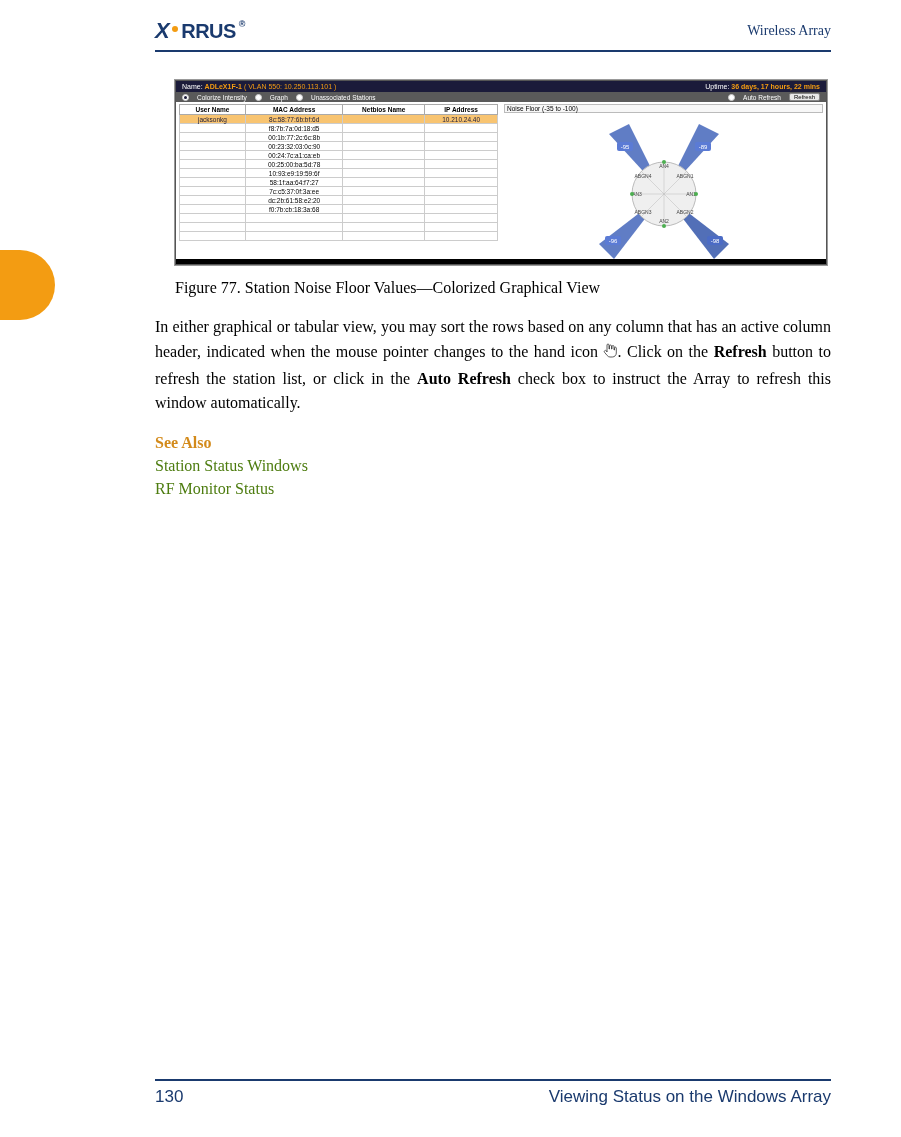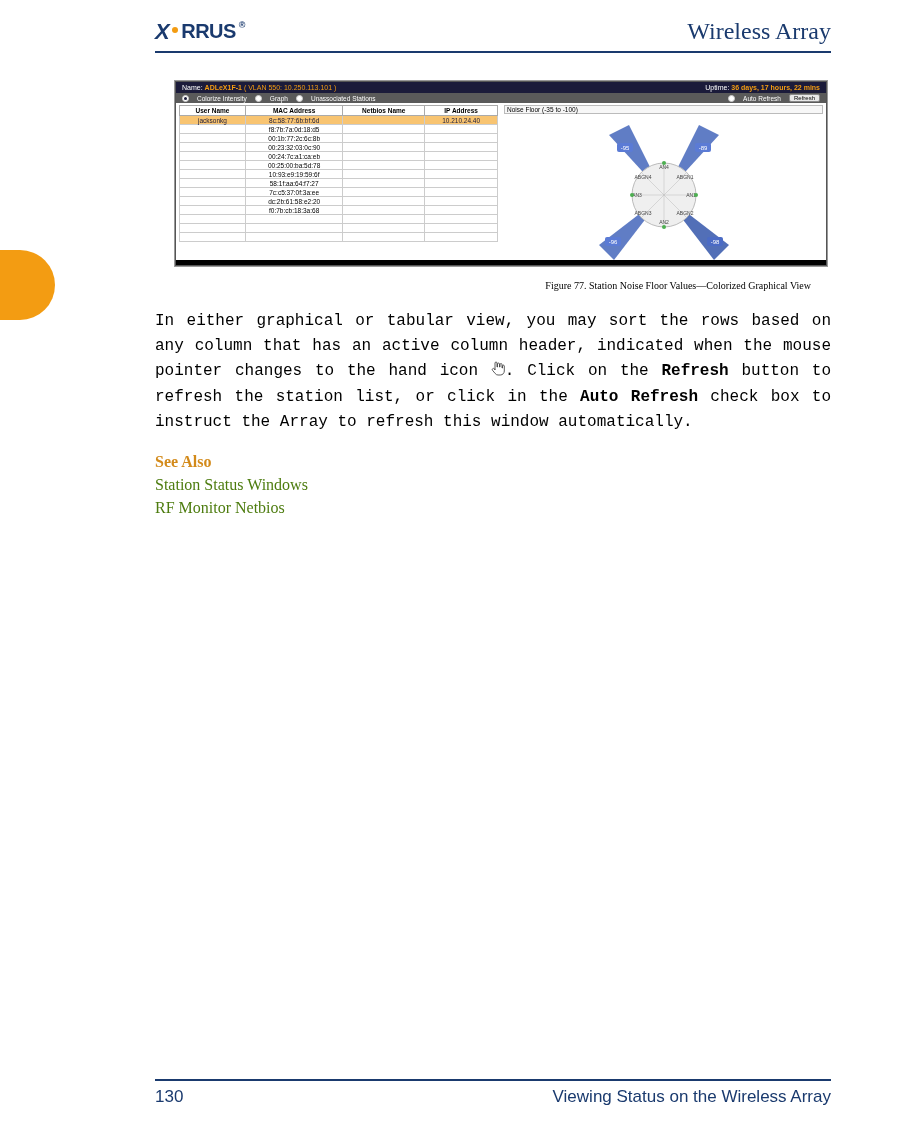--- a/index.html
+++ b/index.html
@@ -33,21 +33,21 @@
     font-weight: 900;
     color: #1a3a6e;
     font-size: 20px;
     letter-spacing: -0.5px;
   }
   .logo .x1 { font-style: italic; font-size: 22px; }
   .logo .dot { width: 6px; height: 6px; background:#f39c12; border-radius:50%; margin:0 1px; position:relative; top:-2px;}
   .logo .reg { font-size: 9px; position: relative; top:-7px; left:1px;}
   .doc-title {
     color: #1a3a6e;
-    font-size: 24px;
+    font-size: 14px;
     font-family: Georgia, serif;
   }
   
   .side-tab {
     position: absolute;
     left: 0;
     top: 250px;
     width: 55px;
     height: 70px;
     background: #f39c12;
@@ -136,32 +136,31 @@
   
   .radial {
     position: absolute;
     top: 22px;
     left: 50%;
     transform: translateX(-50%);
     width: 150px;
     height: 140px;
   }
   .fig-caption {
-    text-align: right;
+    text-align: left;
     font-family: Georgia, serif;
-    font-size: 10px;
+    font-size: 16px;
     margin-top: 14px;
     margin-bottom: 18px;
   }
   
   .body-text {
     font-size: 16px;
     line-height: 1.55;
     text-align: justify;
-    font-family: Liberation Mono, monospace;
   }
   .body-text .bold { font-weight: bold; }
   .hand-icon {
     display: inline-block;
     vertical-align: -2px;
   }
   .see-also {
     margin-top: 18px;
   }
   .see-also-h {
@@ -392,21 +391,21 @@
     <span class="hand-icon">
       <svg width="14" height="16" viewBox="0 0 14 16">
           <path d="M5 1c.6 0 1 .4 1 1v4h.5V3c0-.5.4-1 1-1s1 .5 1 1v3h.5V3.5c0-.5.4-1 1-1s1 .5 1 1V7h.5V5c0-.5.4-.9.9-.9s.9.4.9.9v5c0 2-1.5 4-4 4H7c-1.2 0-2-.5-2.8-1.5L1.5 9.3C1 8.7 1.2 8 1.8 7.6c.6-.4 1.3-.2 1.7.3L4 9V2c0-.6.4-1 1-1z" fill="none" stroke="#333" stroke-width="0.8"></path>
         </svg>
     </span><span>. Click on the </span><span class="bold">Refresh</span><span> button to refresh the station list, or click in the </span><span class="bold">Auto Refresh</span><span> check box to instruct the Array to refresh this window automatically.</span>
   </p>
 
   <div class="see-also">
     <div class="see-also-h">See Also</div>
     <a href="#">Station Status Windows</a>
-    <a href="#">RF Monitor Netbios</a>
+    <a href="#">RF Monitor Status</a>
   </div>
 
   <div class="page-footer">
     <span>130</span>
-    <span>Viewing Status on the Wireless Array</span>
+    <span>Viewing Status on the Windows Array</span>
   </div>
 
 </div>
 
 </body></html>

